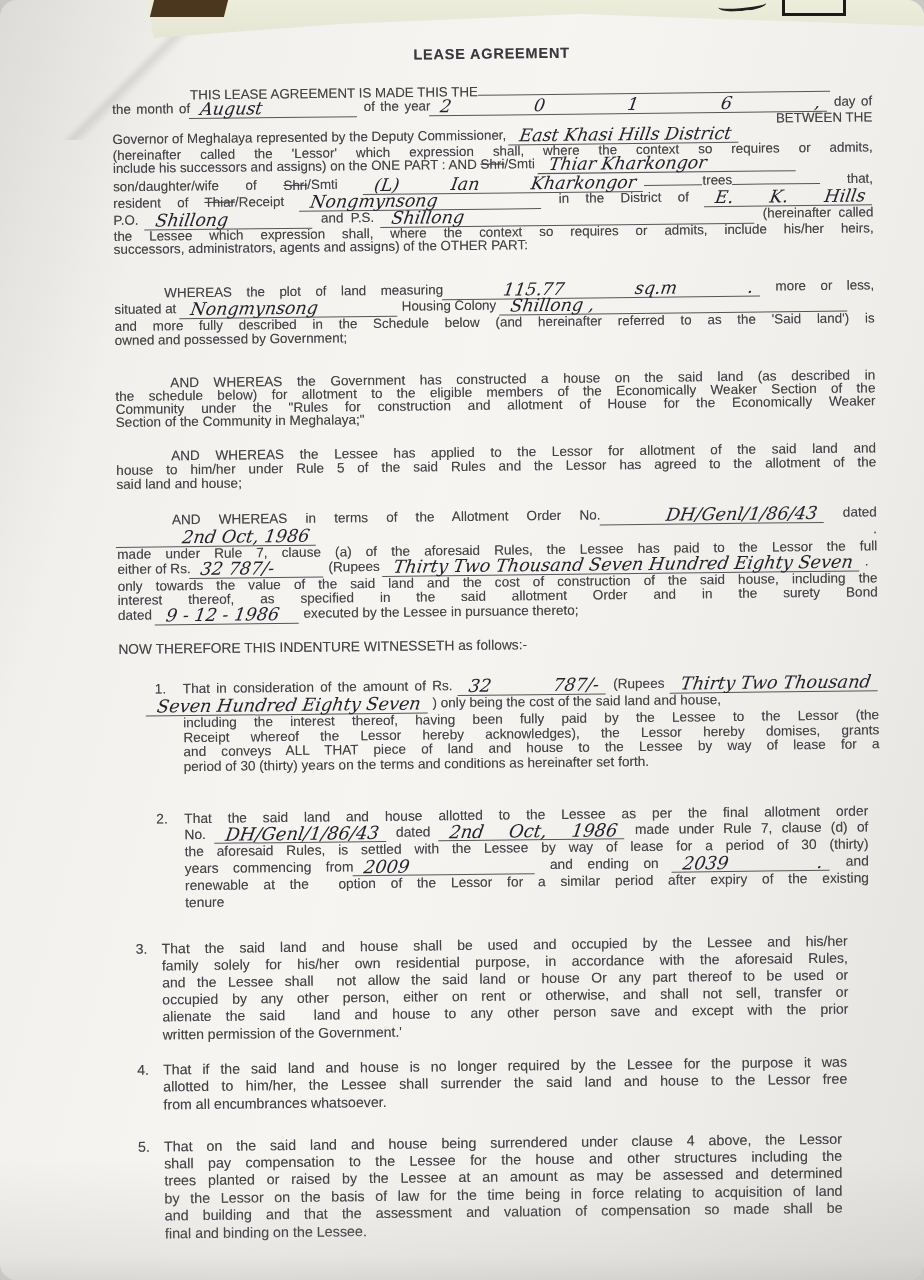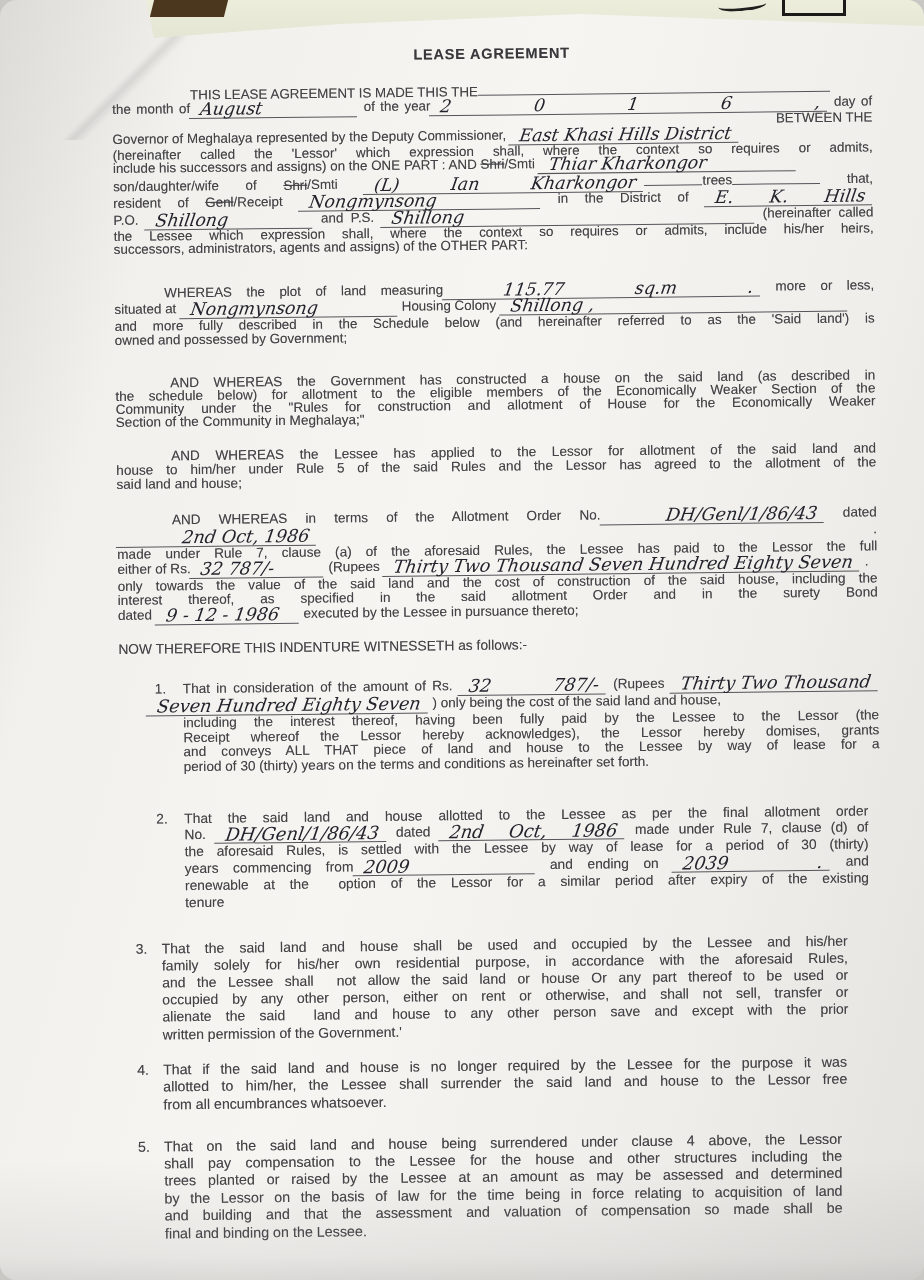--- a/index.html
+++ b/index.html
@@ -84,21 +84,21 @@
       <h1 class="title">LEASE AGREEMENT</h1>
 
       <div class="p-open">
           <div class="ln"><span class="pt">THIS LEASE AGREEMENT IS MADE THIS THE</span><span class="bl" style="width: 352px;"></span></div>
           <div class="ln j"><span class="pt">the month of</span><span class="hw" style="min-width: 150px;">August</span><span class="pt"> of the year</span><span class="hw" style="min-width: 380px;">2 0 1 6  ,</span><span class="pt"> day of</span></div>
           <div class="ln r"><span class="pt">BETWEEN THE</span></div>
           <div class="ln"><span class="pt">Governor of Meghalaya represented by the Deputy Commissioner, </span><span class="hw">East Khasi Hills District</span></div>
           <div class="ln j"><span class="pt">(hereinafter called the 'Lessor' which expression shall, where the context so requires or admits,</span></div>
           <div class="ln"><span class="pt">include his successors and assigns) on the ONE PART : AND </span><span class="st">Shri</span><span class="pt">/Smti </span><span class="hw" style="min-width: 240px;">Thiar Kharkongor</span></div>
           <div class="ln j"><span class="pt">son/daughter/wife of </span><span class="st">Shri</span><span class="pt">/Smti </span><span class="hw" style="min-width: 262px;">(L) Ian  Kharkongor</span><span class="bl" style="width: 58px;"></span><span class="pt">trees</span><span class="bl" style="width: 88px;"></span><span class="pt"> that,</span></div>
-          <div class="ln j"><span class="pt">resident of </span><span class="st">Genl</span><span class="pt">/Receipt </span><span class="hw" style="min-width: 224px;">Nongmynsong</span><span class="pt"> in the District of </span><span class="hw" style="min-width: 150px;">E. K.  Hills</span></div>
+          <div class="ln j"><span class="pt">resident of </span><span class="st">Thiar</span><span class="pt">/Receipt </span><span class="hw" style="min-width: 224px;">Nongmynsong</span><span class="pt"> in the District of </span><span class="hw" style="min-width: 150px;">E. K.  Hills</span></div>
           <div class="ln j"><span class="pt">P.O. </span><span class="hw" style="min-width: 150px;">Shillong</span><span class="pt"> and P.S. </span><span class="hw" style="min-width: 356px;">Shillong</span><span class="pt"> (hereinafter called</span></div>
           <div class="ln j"><span class="pt">the Lessee which expression shall, where the context so requires or admits, include his/her heirs,</span></div>
           <div class="ln"><span class="pt">successors, administrators, agents and assigns) of the OTHER PART:</span></div>
         </div>
       <div class="p-w1">
           <div class="ln j"><span class="pt">WHEREAS the plot of land measuring</span><span class="hw" style="min-width: 300px;">115.77  sq.m .</span><span class="pt"> more or less,</span></div>
           <div class="ln"><span class="pt">situated at </span><span class="hw" style="min-width: 200px;">Nongmynsong</span><span class="pt"> Housing Colony </span><span class="hw" style="min-width: 330px;">Shillong  ,</span></div>
           <div class="ln j"><span class="pt">and more fully described in the Schedule below (and hereinafter referred to as the 'Said land') is</span></div>
           <div class="ln"><span class="pt">owned and possessed by Government;</span></div>
         </div>

